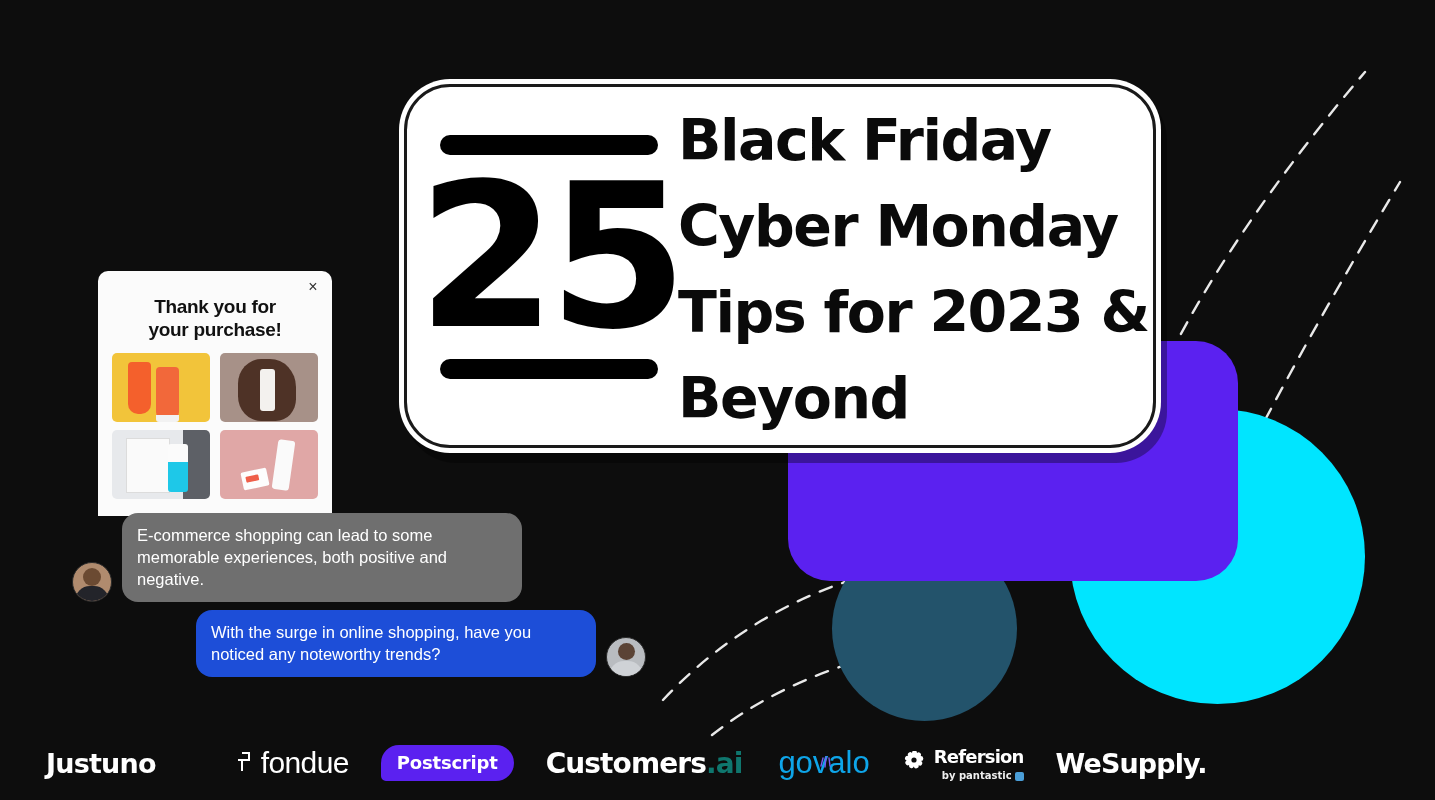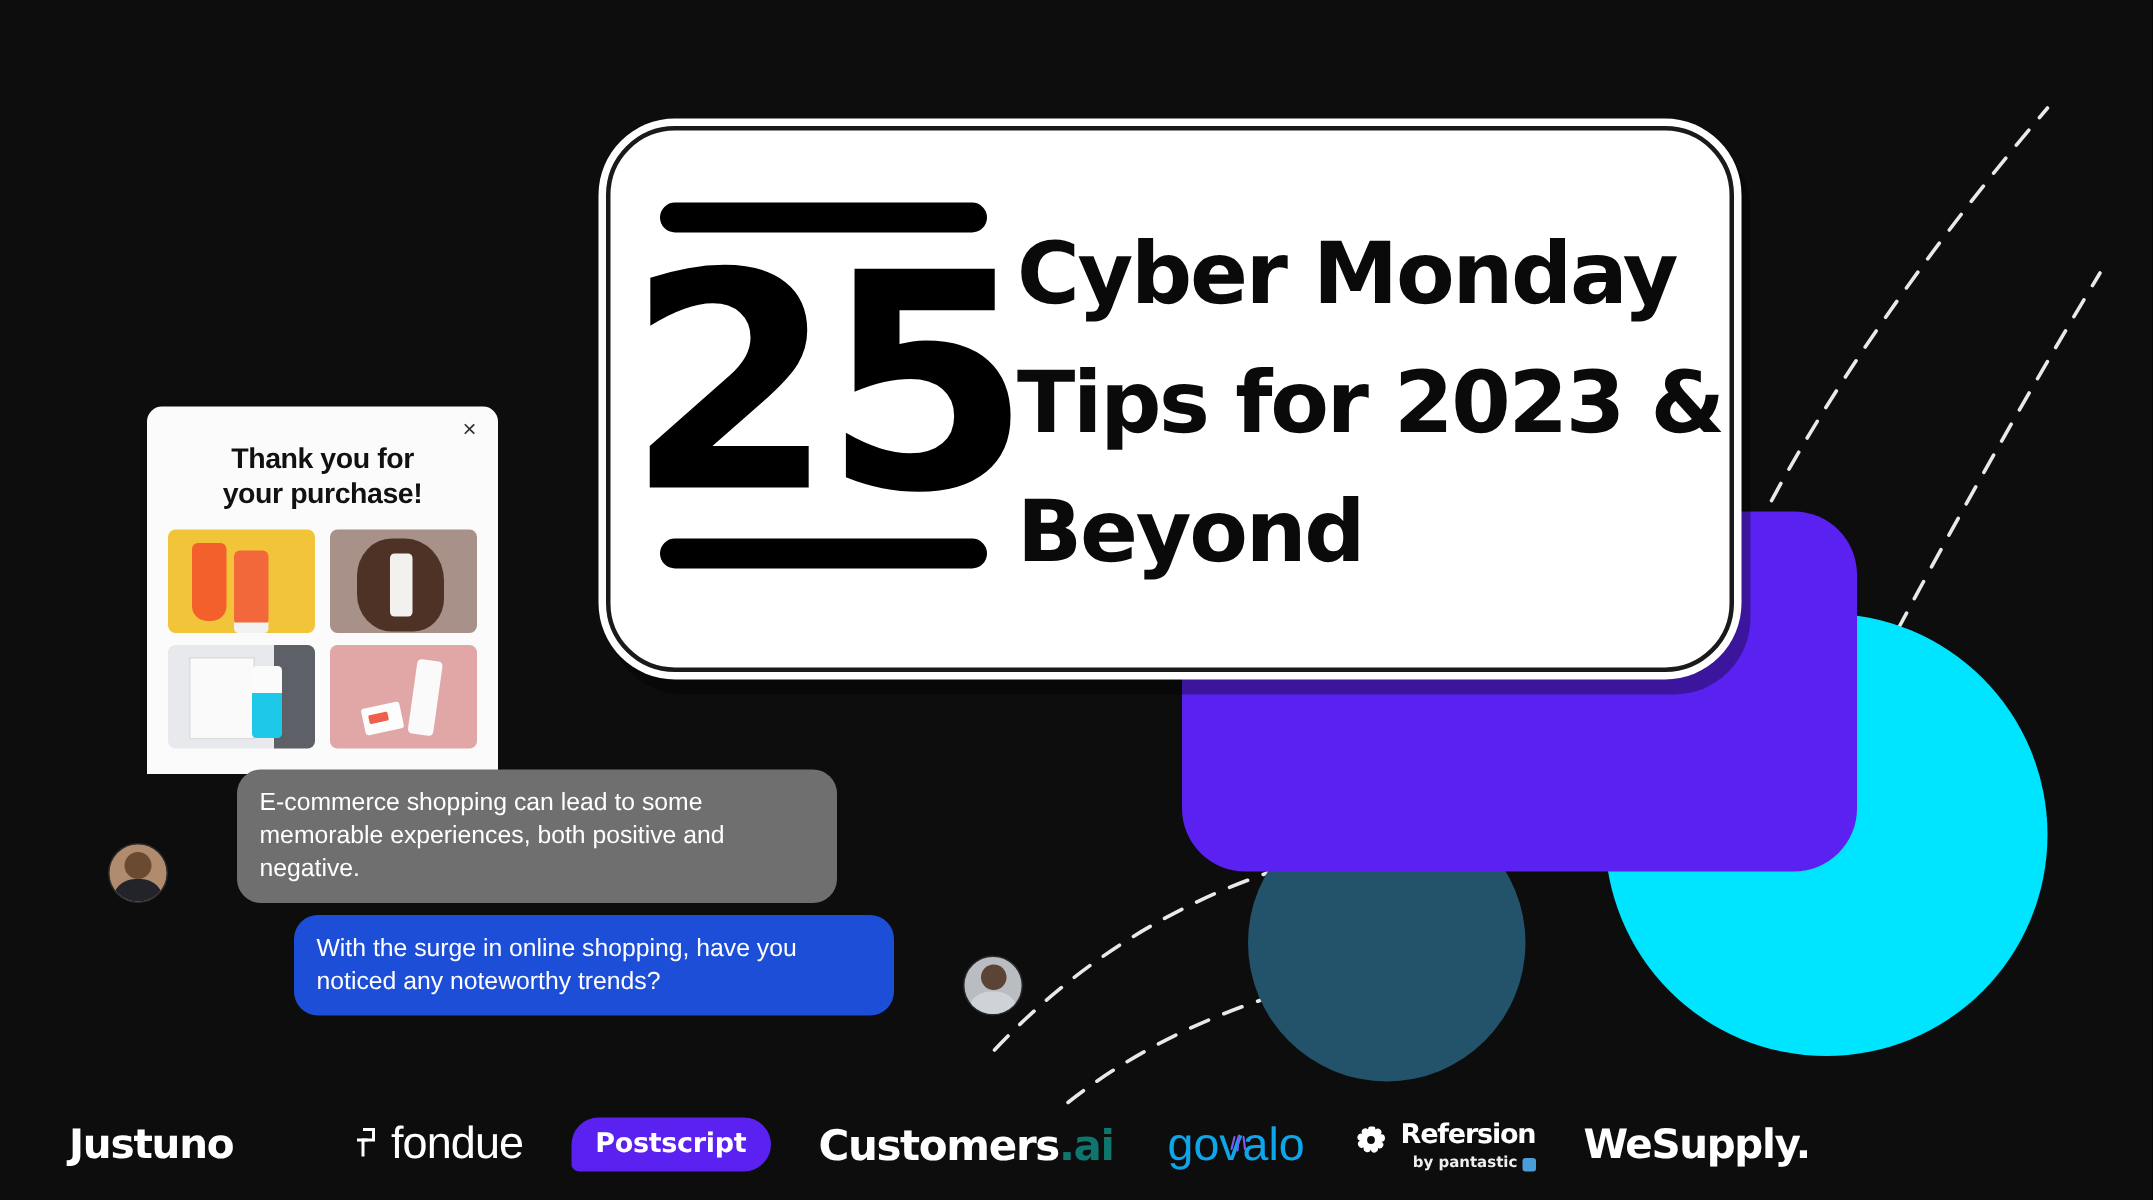--- a/index.html
+++ b/index.html
@@ -216,21 +216,20 @@
     content:""; position:absolute; left:4px; top:5px; width:13px; height:6px;
     background:#ef5f4a; border-radius:1px;
   }
 
   
   .bubble-row {
     position: absolute;
     display: flex;
     align-items: flex-end;
     z-index: 7;
-    gap: 36px;
   }
   .row-in { left: 72px; top: 513px; }
   .row-out { left: 196px; top: 610px; }
   .avatar {
     width: 38px; height: 38px;
     border-radius: 50%;
     flex: 0 0 38px;
     background: #8a7a6c;
     overflow: hidden;
     position: relative;
@@ -404,20 +403,21 @@
   <div class="shape-teal"></div>
   <div class="shape-purple"></div>
 
   <div class="headline-card">
     <div class="numeral-col">
       <div class="rule-top"></div>
       <div class="numeral">25</div>
       <div class="rule-bottom"></div>
     </div>
     <div class="headline-col">
+      <div class="headline-line">Black Friday</div>
       <div class="headline-line">Cyber Monday</div>
       <div class="headline-line">Tips for 2023 &amp;</div>
       <div class="headline-line">Beyond</div>
     </div>
   </div>
 
   <div class="popup-card">
     <div class="popup-close">×</div>
     <div class="popup-title">
       <div>Thank you for</div>

